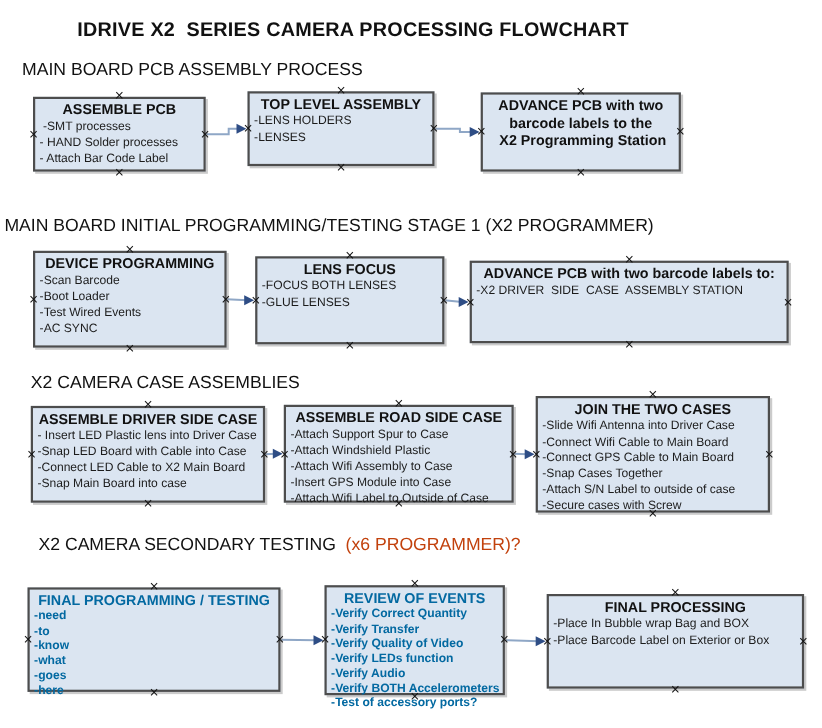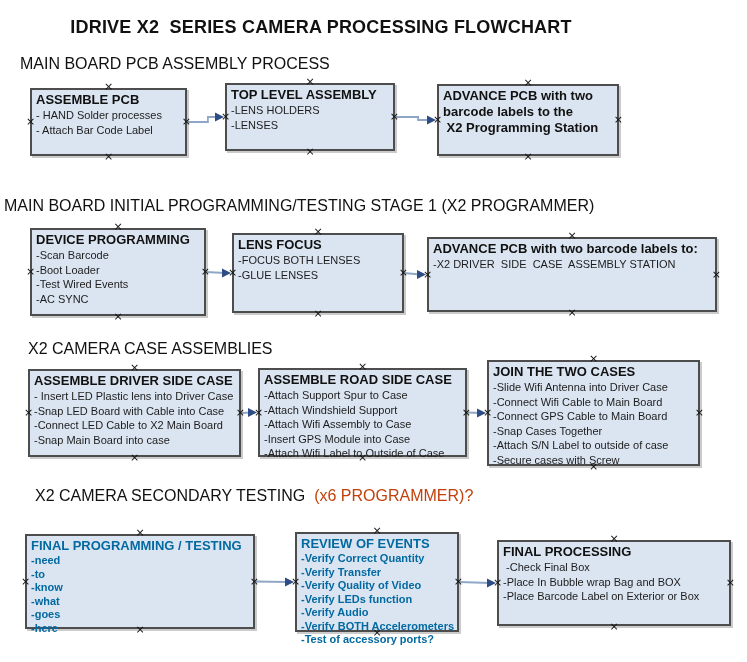--- a/index.html
+++ b/index.html
@@ -18,21 +18,21 @@
   #h3{left:28px;top:340px;}
   #h4{left:35px;top:487px;}
   .red-text{color:#c2410c;}
 
   .flow-box{
     position:absolute;background:#dbe5f1;border:2px solid #4d4d4d;
     box-shadow:2px 2px 0 rgba(140,140,140,.45);
     padding:2px 4px;box-sizing:border-box;
   }
   .box-title{
-    font-size:13px;font-weight:bold;line-height:16px;color:#111;white-space:pre;
+    font-size:13px;font-weight:bold;line-height:16px;color:#111;white-space:pre;text-align:center;
   }
   .box-item{
     font-size:11px;line-height:14.5px;color:#1c1c1c;white-space:pre;
   }
   .flow-box.compact .box-item{line-height:13.5px;font-weight:bold;}
   .flow-box.red .box-title,.flow-box.red .box-item{color:#0369a1;}
 
   .handle{
     position:absolute;font-size:11px;line-height:8px;color:#111;
     font-family:"DejaVu Sans",sans-serif;pointer-events:none;
@@ -69,20 +69,21 @@
       <polyline points="467,412.5 480,413" fill="none" stroke="#8fa7c6" stroke-width="1.8"></polyline>
       <polygon points="486,413 477,408.5 477,417.5" fill="#2e4d85"></polygon>
       <polyline points="255,581.5 288,582" fill="none" stroke="#8fa7c6" stroke-width="1.8"></polyline>
       <polygon points="294,582 285,577.5 285,586.5" fill="#2e4d85"></polygon>
       <polyline points="459,582 490,583" fill="none" stroke="#8fa7c6" stroke-width="1.8"></polyline>
       <polygon points="496,583 487,578.5 487,587.5" fill="#2e4d85"></polygon>
     </svg>
   <div id="boxes">
       <div class="flow-box" style="left: 30px; top: 88px; width: 157px; height: 68px; background: rgb(219, 229, 241); border-color: rgb(77, 77, 77);">
         <div class="box-title">ASSEMBLE PCB</div>
+        <div class="box-item"> -SMT processes</div>
         <div class="box-item">- HAND Solder processes</div>
         <div class="box-item">- Attach Bar Code Label</div>
         <span class="handle t">×</span>
         <span class="handle b">×</span>
         <span class="handle l">×</span>
         <span class="handle r">×</span>
       </div>
       <div class="flow-box" style="left: 225px; top: 83px; width: 170px; height: 68px; background: rgb(219, 229, 241); border-color: rgb(77, 77, 77);">
         <div class="box-title">TOP LEVEL ASSEMBLY</div>
         <div class="box-item">-LENS HOLDERS</div>
@@ -136,21 +137,21 @@
         <div class="box-item">-Connect LED Cable to X2 Main Board</div>
         <div class="box-item">-Snap Main Board into case</div>
         <span class="handle t">×</span>
         <span class="handle b">×</span>
         <span class="handle l">×</span>
         <span class="handle r">×</span>
       </div>
       <div class="flow-box" style="left: 258px; top: 368px; width: 209px; height: 89px; background: rgb(219, 229, 241); border-color: rgb(77, 77, 77);">
         <div class="box-title">ASSEMBLE ROAD SIDE CASE</div>
         <div class="box-item">-Attach Support Spur to Case</div>
-        <div class="box-item">-Attach Windshield Support</div>
+        <div class="box-item">-Attach Windshield Plastic</div>
         <div class="box-item">-Attach Wifi Assembly to Case</div>
         <div class="box-item">-Insert GPS Module into Case</div>
         <div class="box-item">-Attach Wifi Label to Outside of Case</div>
         <span class="handle t">×</span>
         <span class="handle b">×</span>
         <span class="handle l">×</span>
         <span class="handle r">×</span>
       </div>
       <div class="flow-box" style="left: 487px; top: 360px; width: 213px; height: 106px; background: rgb(219, 229, 241); border-color: rgb(77, 77, 77);">
         <div class="box-title">JOIN THE TWO CASES</div>
@@ -187,21 +188,20 @@
         <div class="box-item">-Verify Audio</div>
         <div class="box-item">-Verify BOTH Accelerometers</div>
         <div class="box-item">-Test of accessory ports?</div>
         <span class="handle t">×</span>
         <span class="handle b">×</span>
         <span class="handle l">×</span>
         <span class="handle r">×</span>
       </div>
       <div class="flow-box" style="left: 497px; top: 540px; width: 234px; height: 86px; background: rgb(219, 229, 241); border-color: rgb(77, 77, 77);">
         <div class="box-title">FINAL PROCESSING</div>
-        <div class="box-item"> -Check Final Box</div>
         <div class="box-item">-Place In Bubble wrap Bag and BOX</div>
         <div class="box-item">-Place Barcode Label on Exterior or Box</div>
         <span class="handle t">×</span>
         <span class="handle b">×</span>
         <span class="handle l">×</span>
         <span class="handle r">×</span>
       </div>
     </div>
 </div>
 

